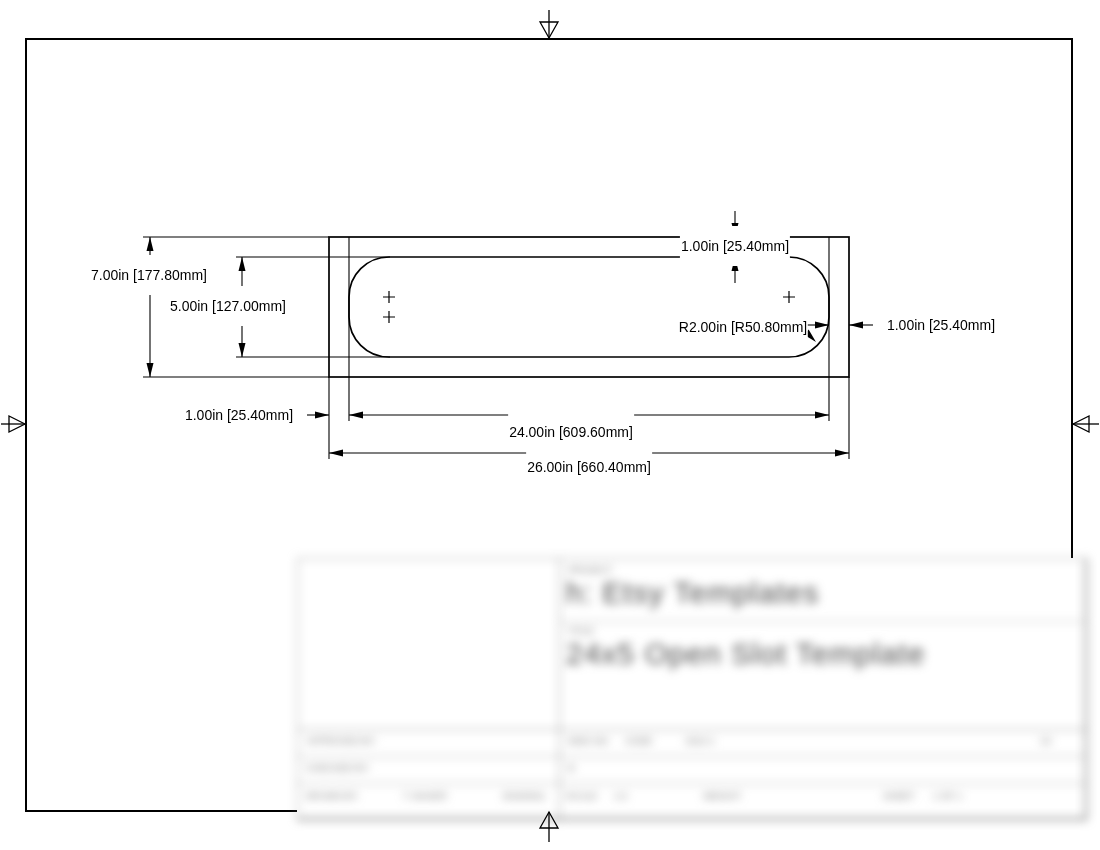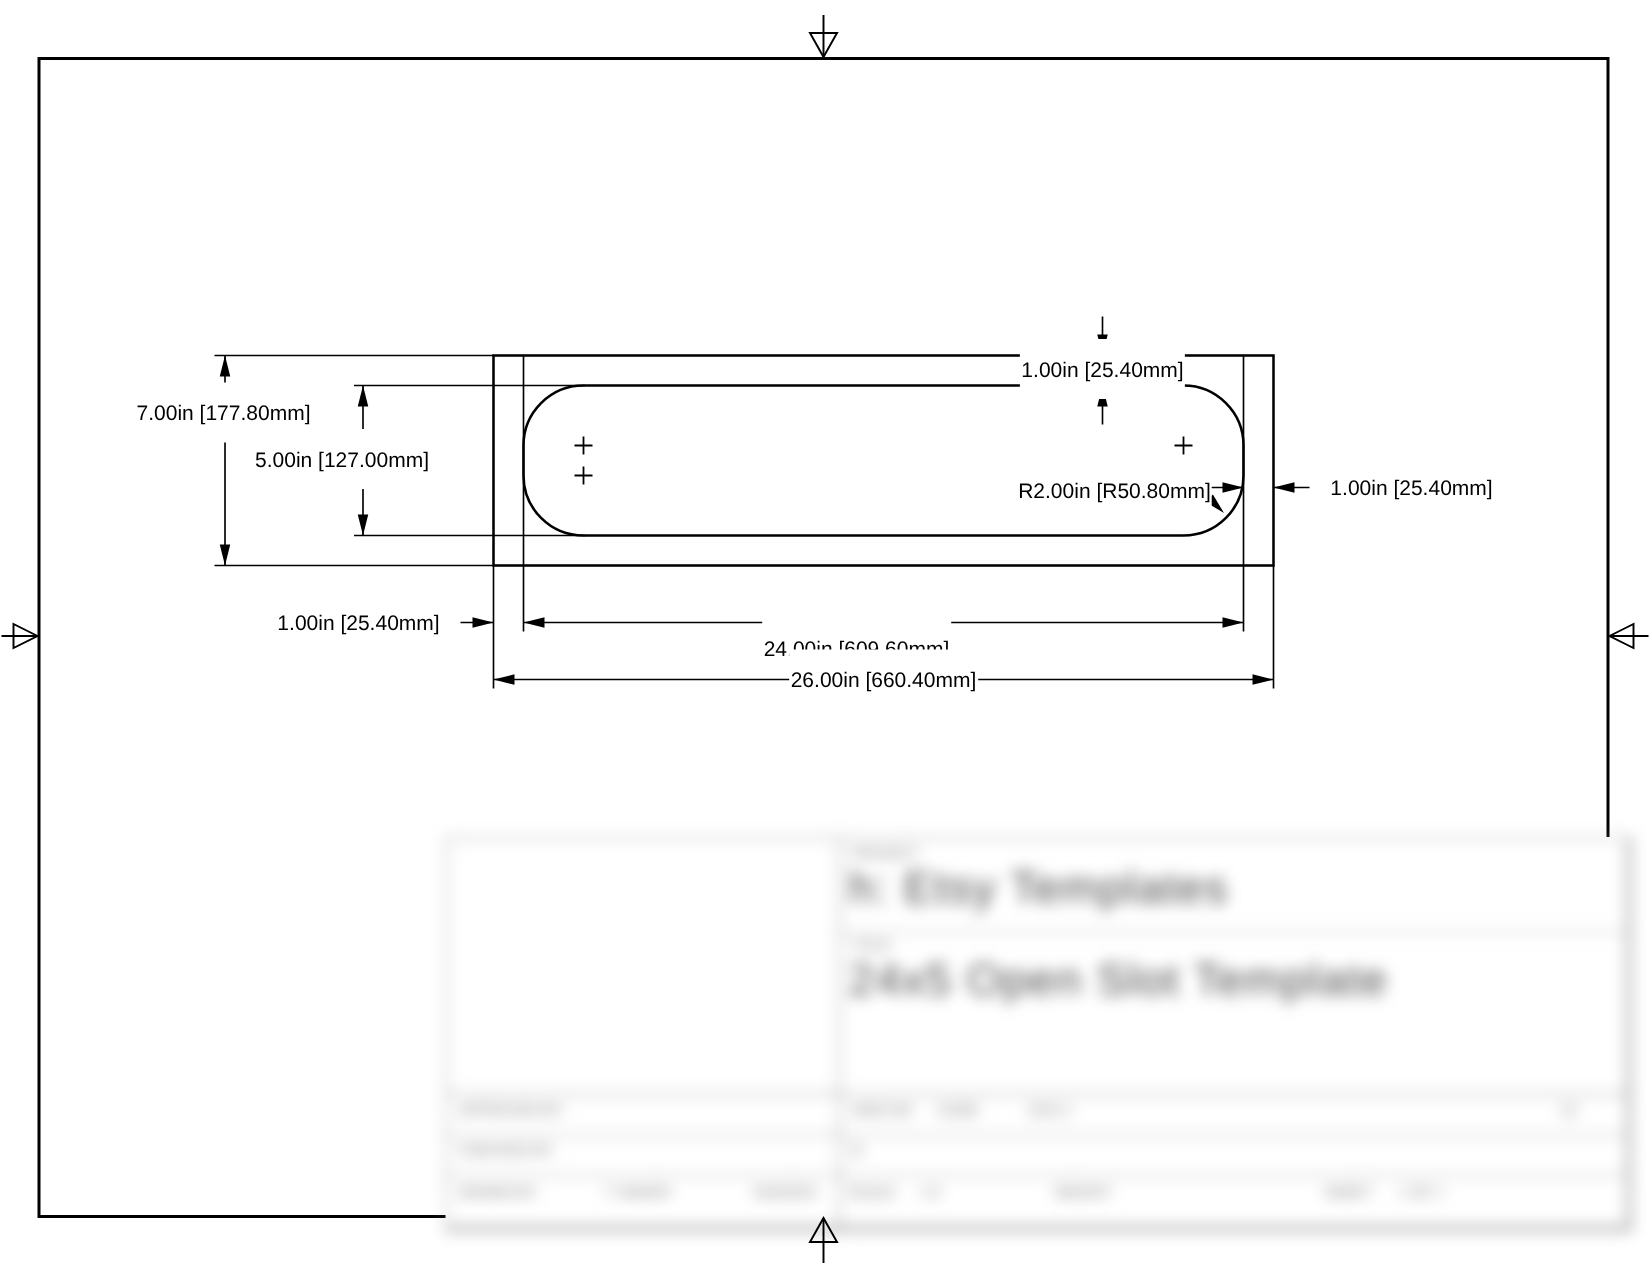--- a/index.html
+++ b/index.html
@@ -97,21 +97,21 @@
     </g>
   </svg>
 
   <div class="dim-label" style="left:149px;top:275px;">7.00in [177.80mm]</div>
   <div class="dim-label" style="left:228px;top:306px;">5.00in [127.00mm]</div>
   <div class="dim-label" style="left:735px;top:246px;">1.00in [25.40mm]</div>
   <div class="dim-label" style="left:941px;top:325px;">1.00in [25.40mm]</div>
   <div class="dim-label" style="left:743px;top:327px;">R2.00in [R50.80mm]</div>
   <div class="dim-label" style="left:239px;top:415px;">1.00in [25.40mm]</div>
   <div class="dim-label" style="left:571px;top:415px;margin-top:17px;">24.00in [609.60mm]</div>
-  <div class="dim-label" style="left:589px;top:453px;">26.00in [660.40mm]</div>
+  <div class="dim-label" style="left:589px;top:467px;">26.00in [660.40mm]</div>
 
   <div id="titleblock-cover">
     <div id="titleblock">
       <div class="tb-line" style="left:261px;top:0;width:1px;height:262px;"></div>
       <div class="tb-line" style="left:261px;top:62px;width:529px;height:1px;background:#b5b5b5;"></div>
       <div class="tb-line" style="left:0;top:170px;width:790px;height:1px;"></div>
       <div class="tb-line" style="left:0;top:197px;width:790px;height:1px;background:#a5a5a5;"></div>
       <div class="tb-line" style="left:0;top:224px;width:790px;height:1px;background:#a5a5a5;"></div>
 
       <div class="tb-small" style="left:270px;top:5px;">PROJECT</div>

